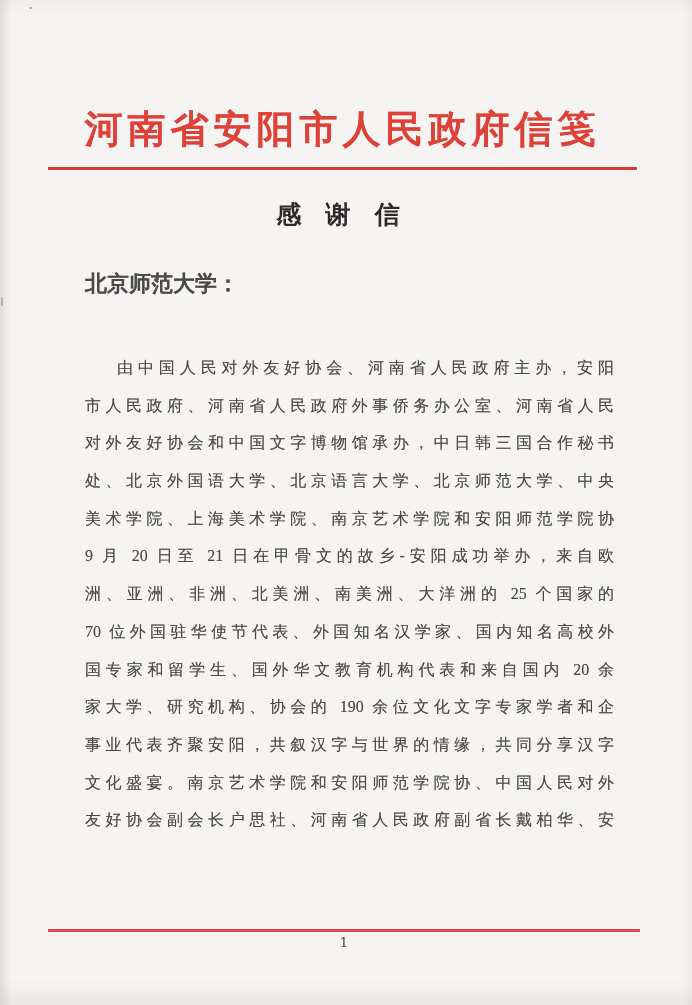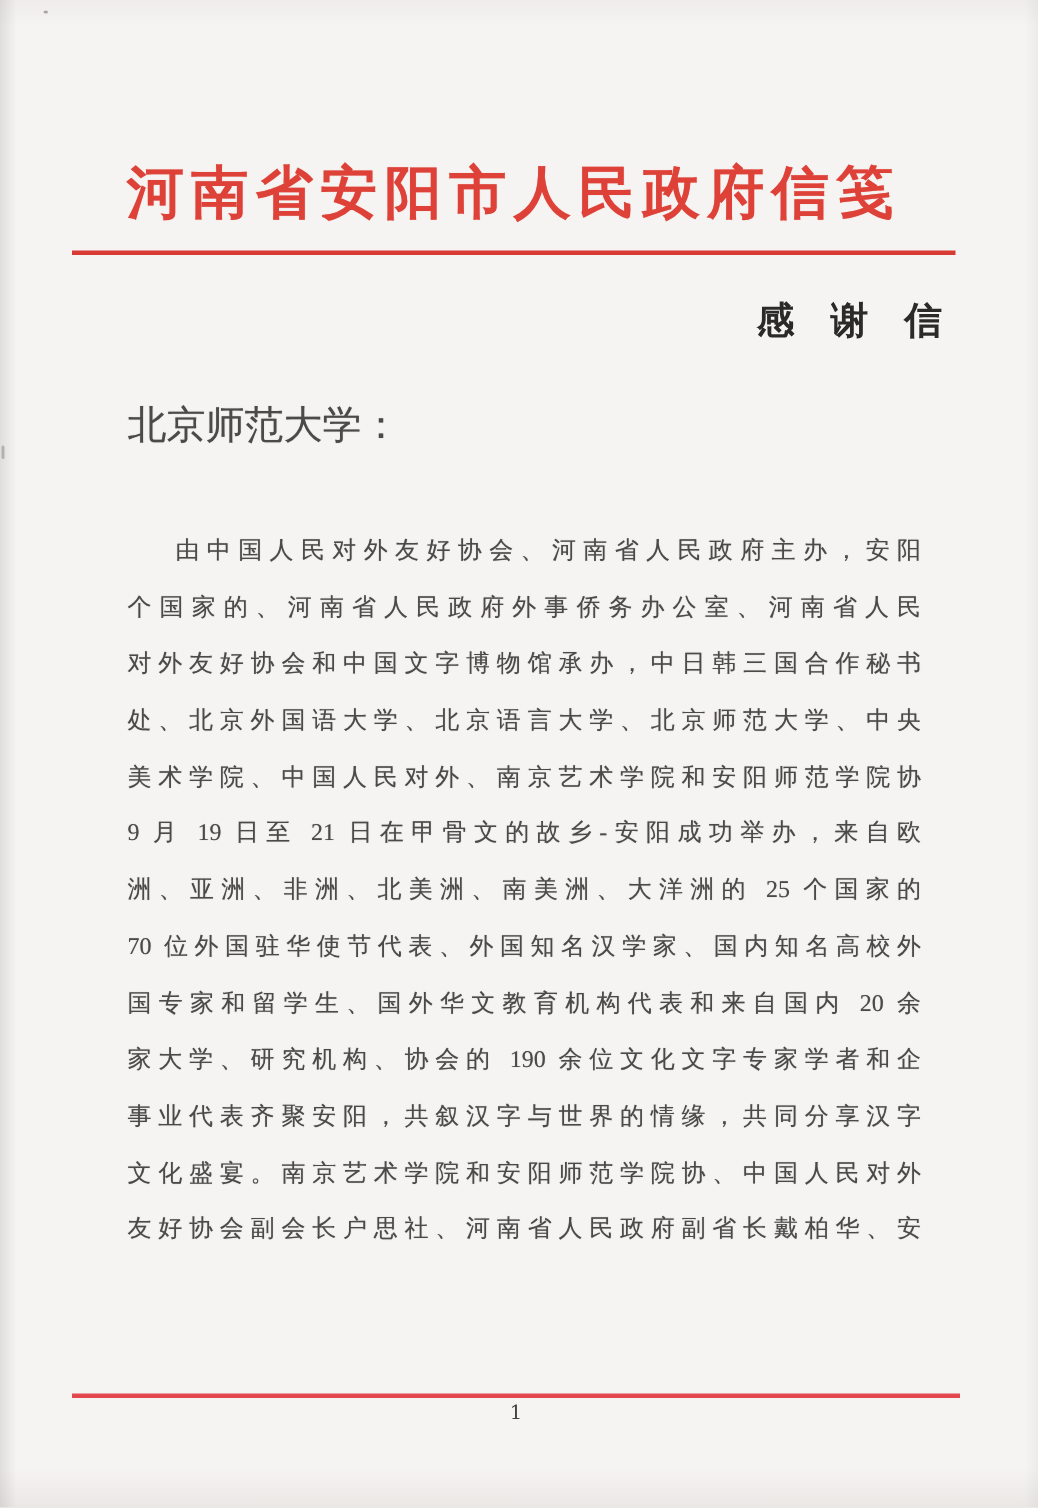--- a/index.html
+++ b/index.html
@@ -48,37 +48,38 @@
     width: 589px;
     height: 3px;
     background: #d83b33;
   }
   .letter-title {
     position: absolute;
     top: 199px;
     left: 48px;
     width: 589px;
     margin: 0;
-    text-align: right;
+    text-align: center;
     font-size: 25px;
     line-height: 32px;
     font-weight: bold;
     letter-spacing: 9px;
     color: #2b2a29;
     white-space: nowrap;
   }
   .salutation {
     position: absolute;
     top: 270px;
     left: 85px;
     width: 529px;
-    font-size: 26px;
+    font-size: 22px;
     line-height: 28px;
     color: #4b4a48;
     text-shadow: 0 0 0.6px rgba(75,74,72,0.5);
+    font-weight: bold;
   }
   .body-block {
     position: absolute;
     top: 349px;
     left: 85px;
     width: 529px;
     color: #4b4a48;
     text-shadow: 0 0 0.6px rgba(75,74,72,0.5);
   }
   .body-line {
@@ -121,25 +122,25 @@
   <h1 class="letterhead-title">河南省安阳市人民政府信笺</h1>
 
   <div class="letterhead-rule"></div>
 
   <h2 class="letter-title">感 谢 信</h2>
 
   <div class="salutation">北京师范大学：</div>
 
   <div class="body-block">
     <div class="body-line indent">由中国人民对外友好协会、河南省人民政府主办，安阳</div>
-    <div class="body-line">个国家的、河南省人民政府外事侨务办公室、河南省人民</div>
+    <div class="body-line">市人民政府、河南省人民政府外事侨务办公室、河南省人民</div>
     <div class="body-line">对外友好协会和中国文字博物馆承办，中日韩三国合作秘书</div>
     <div class="body-line">处、北京外国语大学、北京语言大学、北京师范大学、中央</div>
-    <div class="body-line">美术学院、中国人民对外、南京艺术学院和安阳师范学院协</div>
-    <div class="body-line">9 月 19 日至 21 日在甲骨文的故乡-安阳成功举办，来自欧</div>
+    <div class="body-line">美术学院、上海美术学院、南京艺术学院和安阳师范学院协</div>
+    <div class="body-line">9 月 20 日至 21 日在甲骨文的故乡-安阳成功举办，来自欧</div>
     <div class="body-line">洲、亚洲、非洲、北美洲、南美洲、大洋洲的 25 个国家的</div>
     <div class="body-line">70 位外国驻华使节代表、外国知名汉学家、国内知名高校外</div>
     <div class="body-line">国专家和留学生、国外华文教育机构代表和来自国内 20 余</div>
     <div class="body-line">家大学、研究机构、协会的 190 余位文化文字专家学者和企</div>
     <div class="body-line">事业代表齐聚安阳，共叙汉字与世界的情缘，共同分享汉字</div>
     <div class="body-line">文化盛宴。南京艺术学院和安阳师范学院协、中国人民对外</div>
     <div class="body-line">友好协会副会长户思社、河南省人民政府副省长戴柏华、安</div>
   </div>
 
   <div class="footer-rule"></div>

